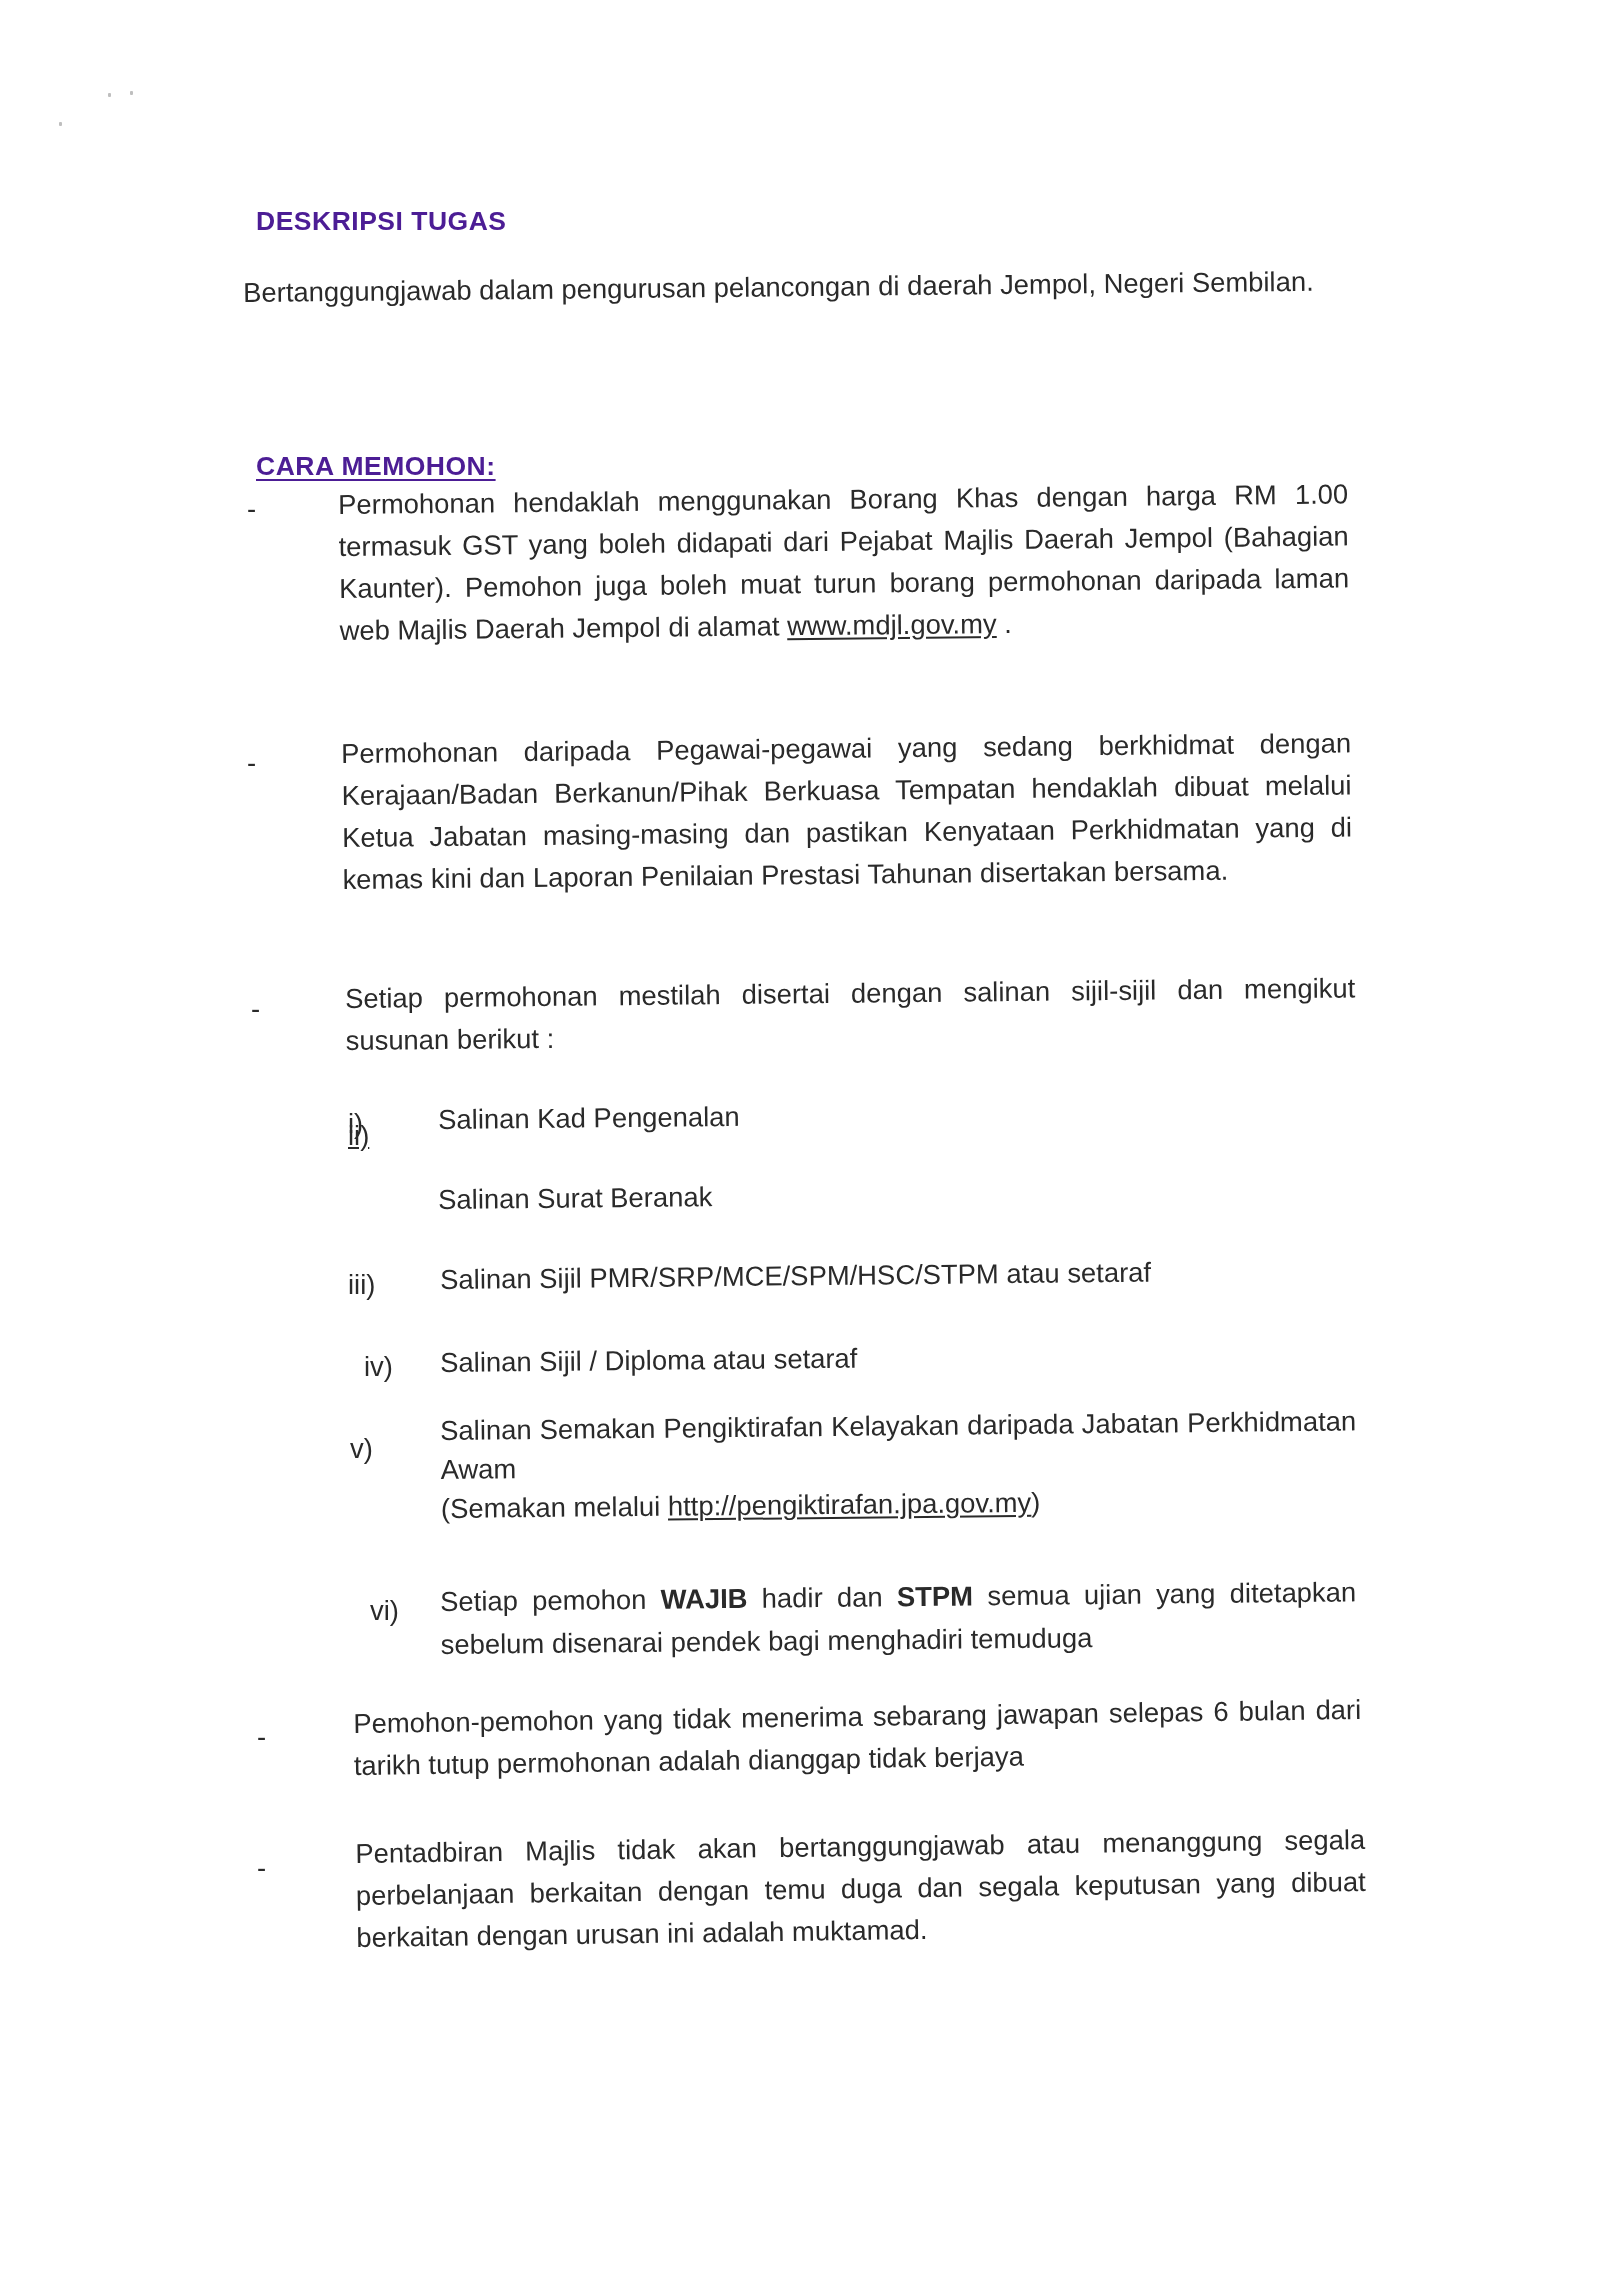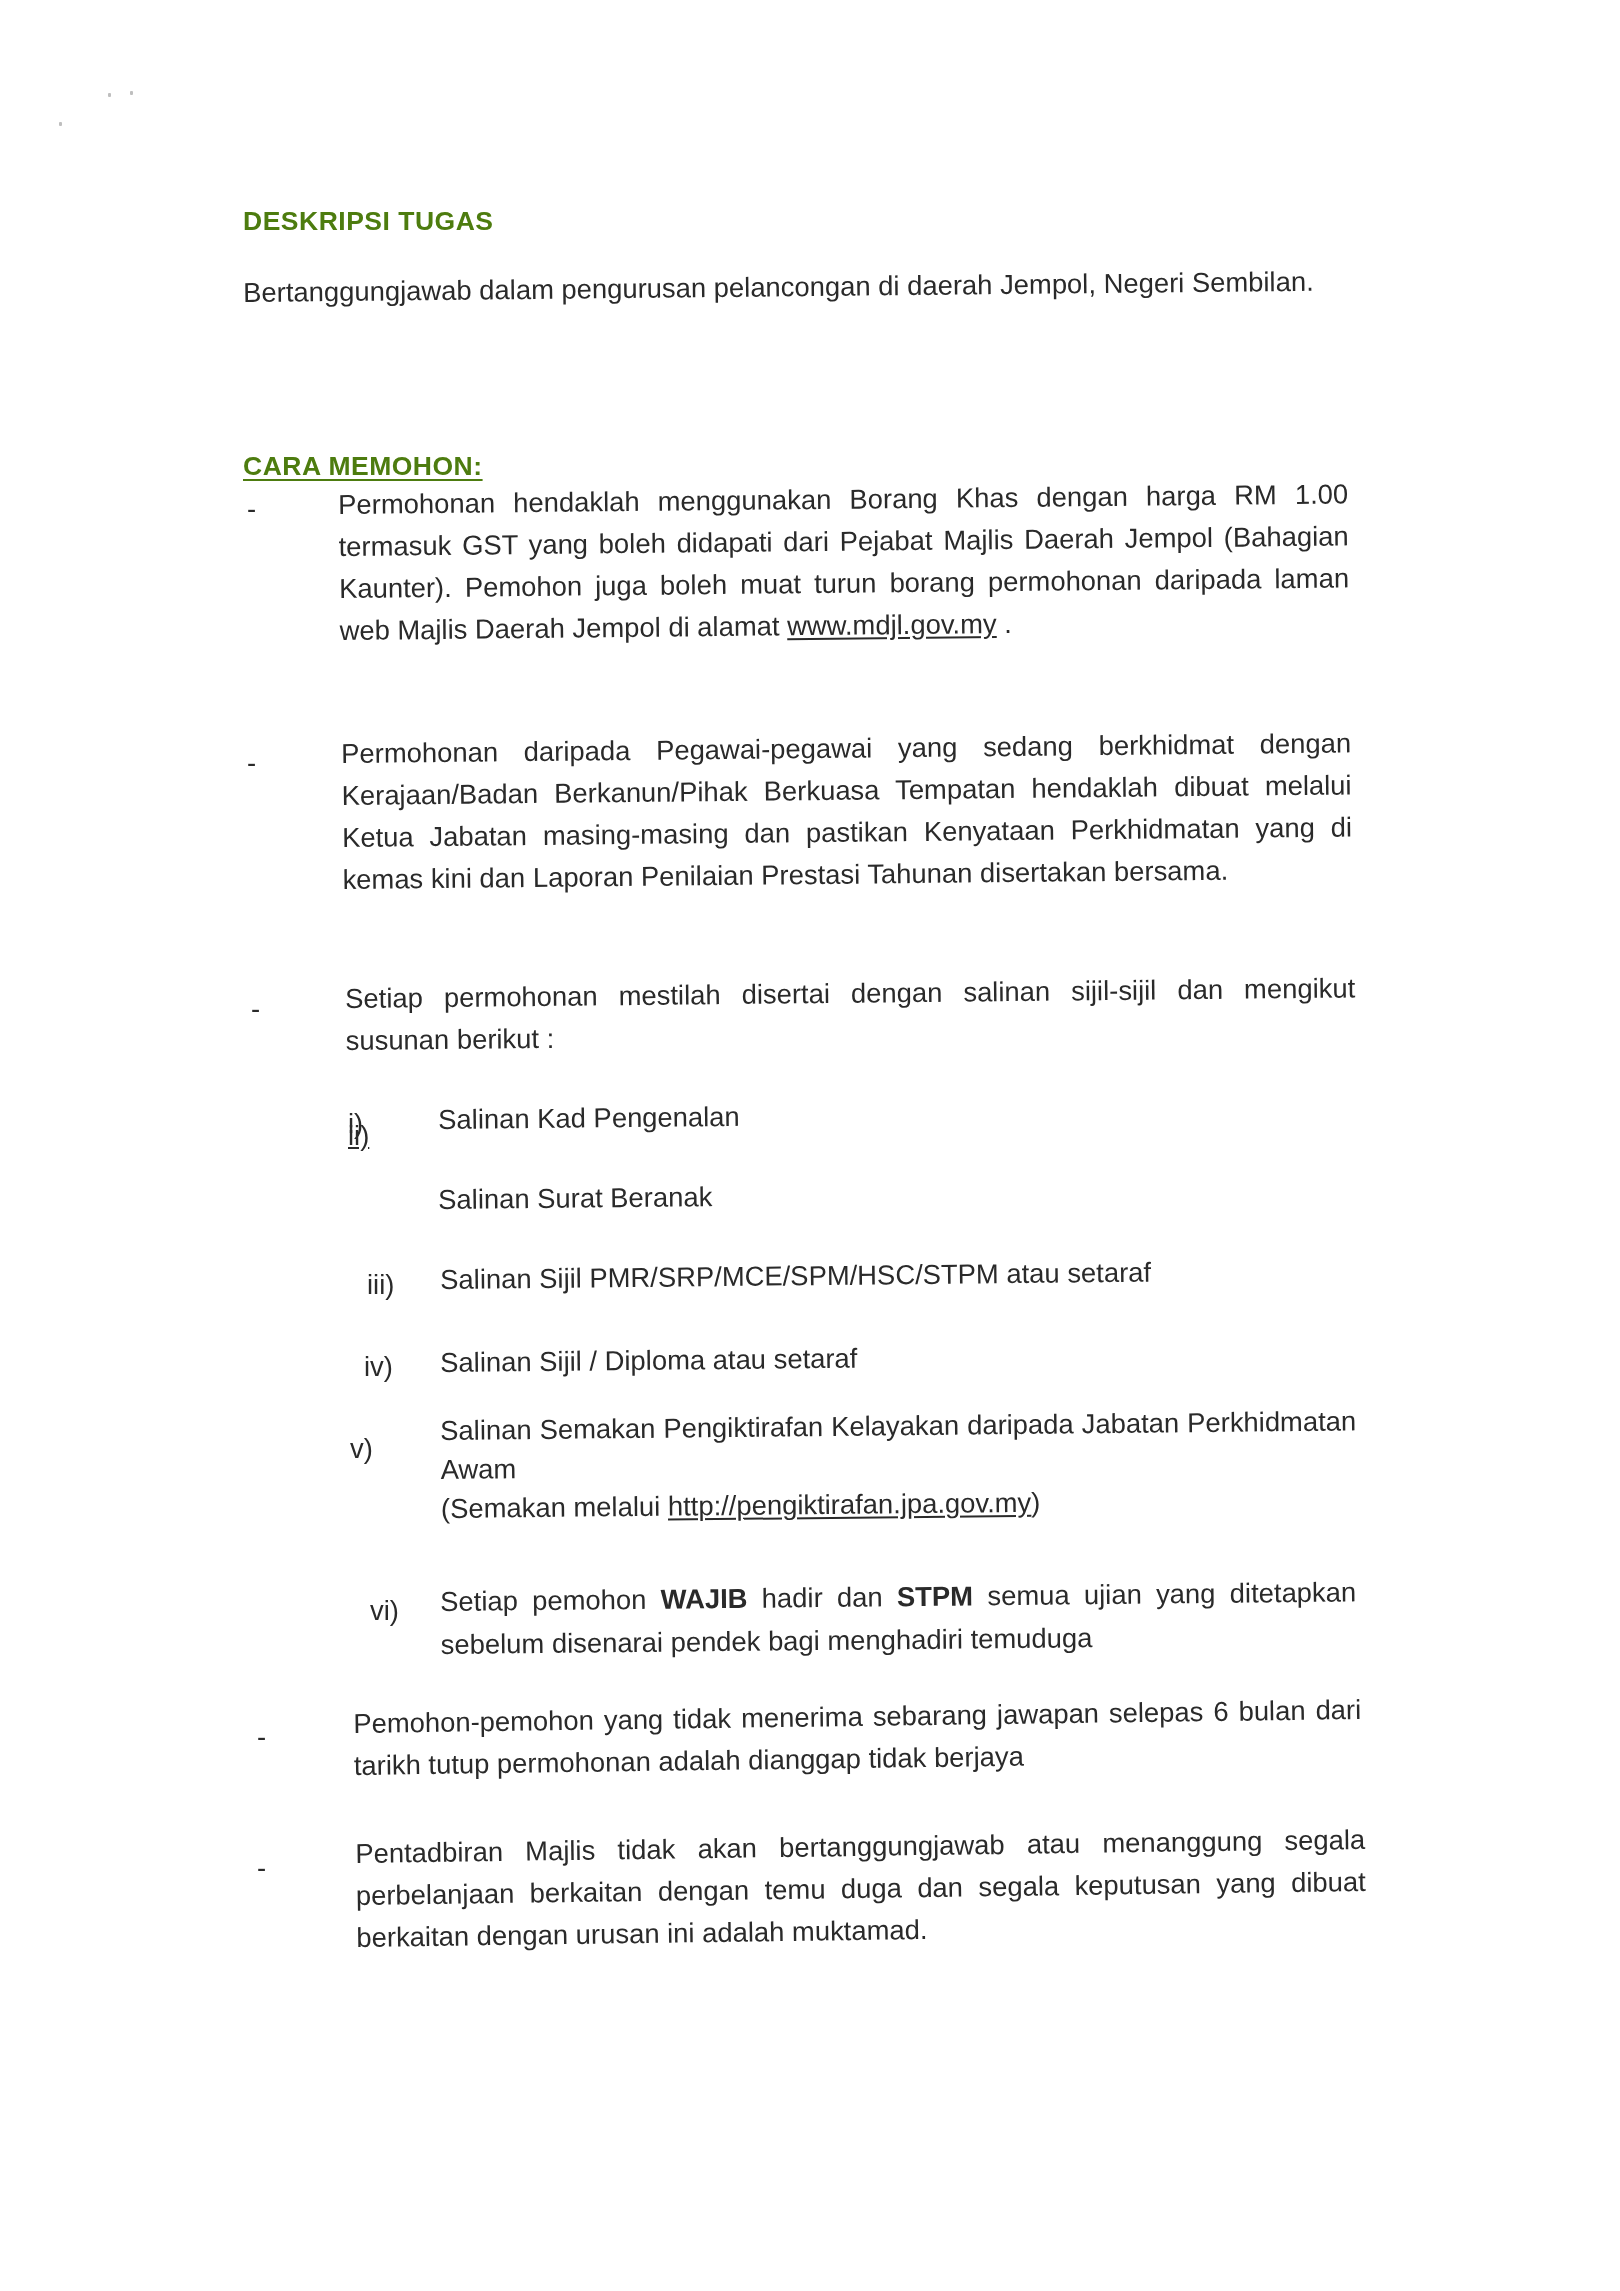--- a/index.html
+++ b/index.html
@@ -28,25 +28,25 @@
       width: 137px; height: 49px;
     }
     .speck {
       position: absolute;
       width: 2.9px; height: 3.9px;
       background: #bfbfbf;
       border-radius: 1px;
     }
     .heading {
       position: absolute;
-      left: 243px;
+      left: 256px;
       font-size: 26.5px;
       font-weight: bold;
       letter-spacing: 0.5px;
-      color: #4d7c0f;
+      color: #4c1d95;
       white-space: nowrap;
     }
     .heading.underlined {
       text-decoration: underline;
       text-underline-offset: 3.9px;
       text-decoration-thickness: 2px;
     }
     .para {
       position: absolute;
       font-size: 27.4px;
@@ -111,21 +111,21 @@
   <div>
     <div>
       <span class="roman" style="left:348px; top:1108px;">i)</span>
       <span class="item-text tilt-a" style="left:438px; top:1100px; width:882px;">Salinan Kad Pengenalan</span>
     </div>
     <div>
       <span class="roman" style="left:348px; top:1120px;text-decoration:underline;">ii)</span>
       <span class="item-text tilt-a" style="left:438px; top:1180px; width:882px;">Salinan Surat Beranak</span>
     </div>
     <div>
-      <span class="roman" style="left:367px; top:1269px;">iii)</span>
+      <span class="roman" style="left:348px; top:1269px;">iii)</span>
       <span class="item-text tilt-a" style="left:440px; top:1260px; width:931px;">Salinan Sijil PMR/SRP/MCE/SPM/HSC/STPM atau setaraf</span>
     </div>
     <div>
       <span class="roman" style="left:348px; top:1351px;margin-left:16px;">iv)</span>
       <span class="item-text tilt-a" style="left:440px; top:1343px; width:882px;">Salinan Sijil / Diploma atau setaraf</span>
     </div>
     <div>
       <span class="roman" style="left:350px; top:1433px;">v)</span>
       <div class="item-text tilt-a" style="left:440px; top:1411px; width:916px;">
         <span>Salinan Semakan Pengiktirafan Kelayakan daripada Jabatan Perkhidmatan Awam</span><br>

